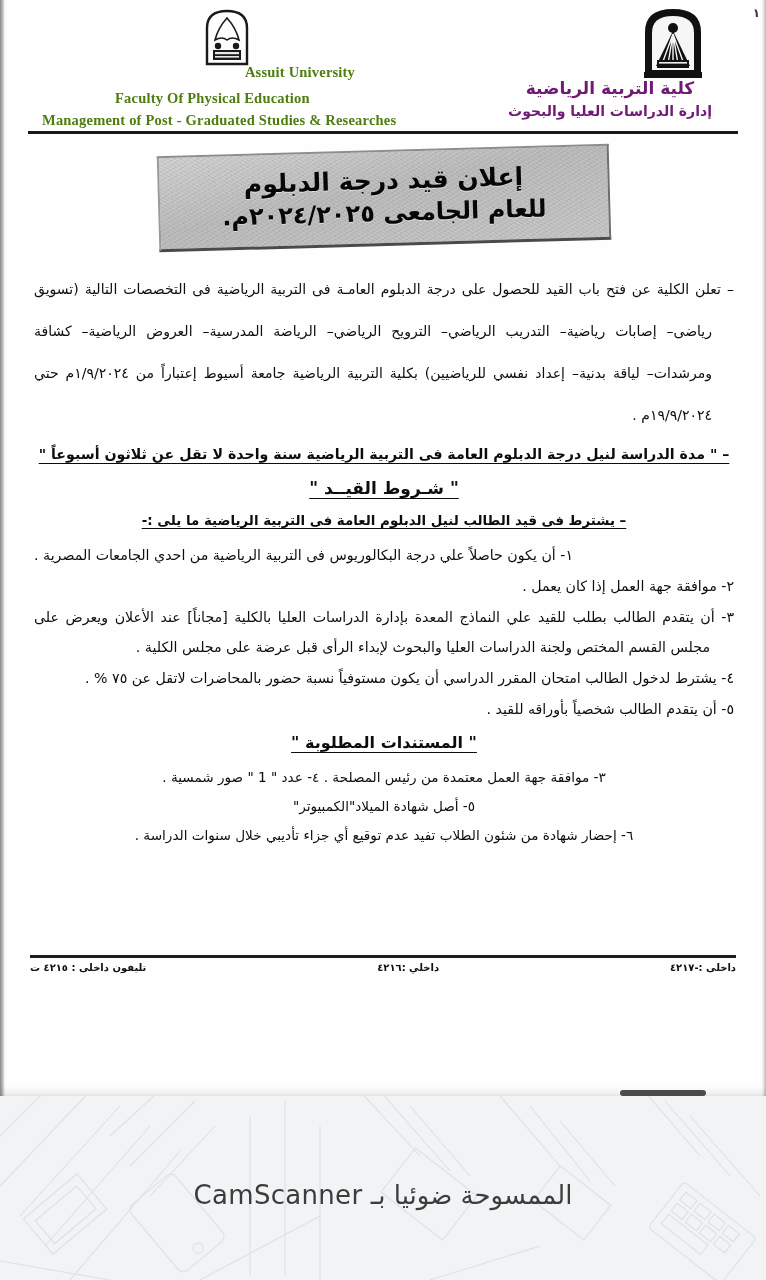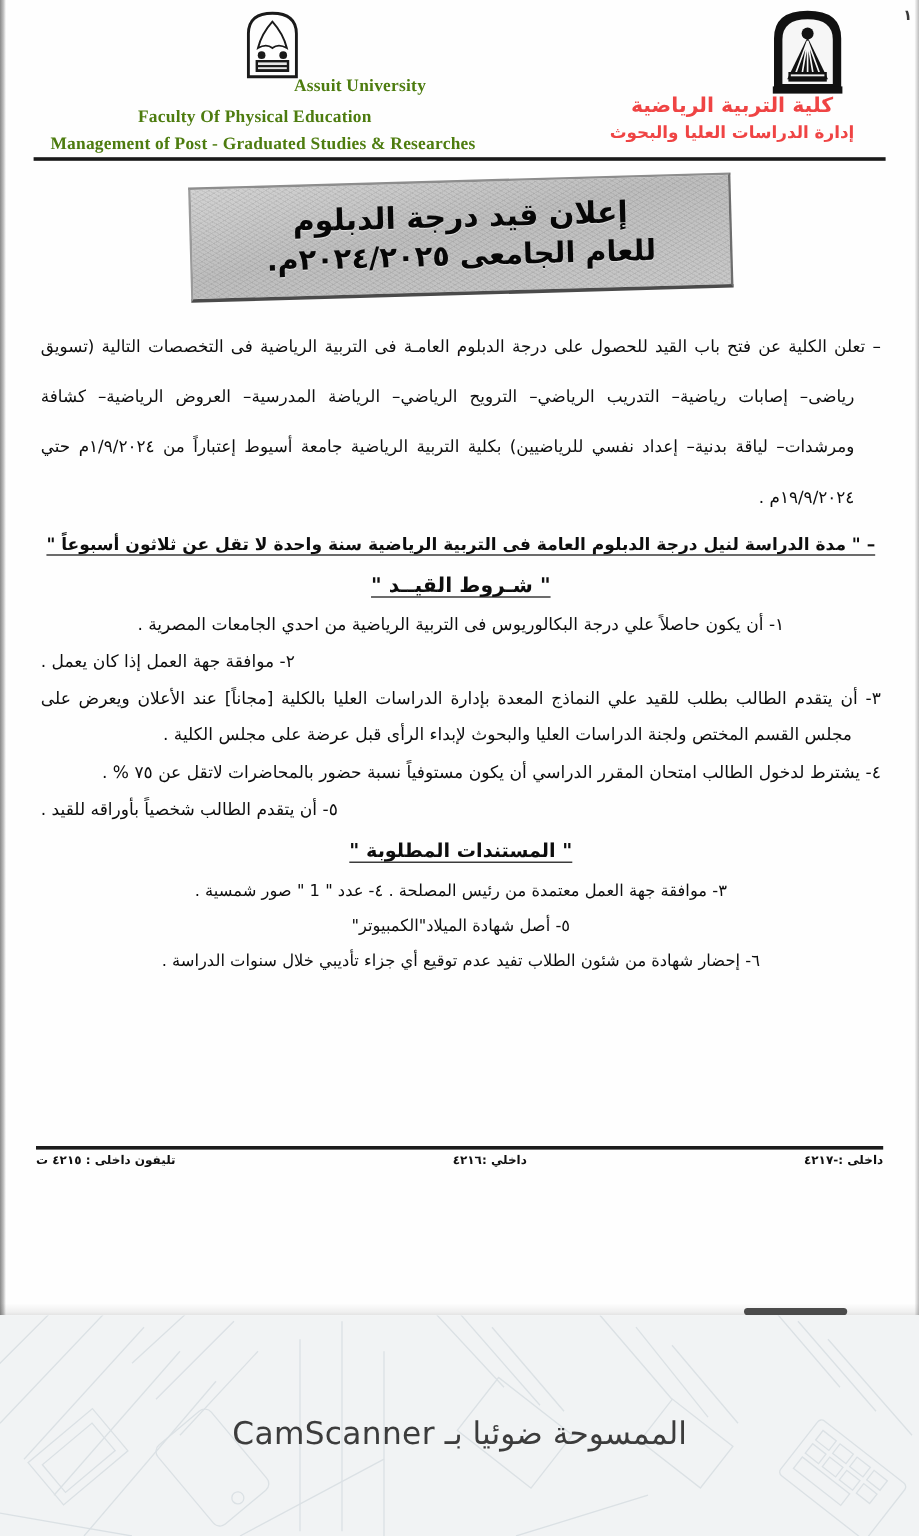--- a/index.html
+++ b/index.html
@@ -47,21 +47,21 @@
     font-family:"Liberation Serif", serif;
     color:#4d7c0f;
   }
   .en-line { font-weight:bold; letter-spacing:.2px; }
   .en1 { font-size:14.5px; text-align:center; width:300px; margin-left:120px; }
   .en2 { font-size:14.5px; margin-top:9px; margin-left:85px; }
   .en3 { font-size:14.5px; margin-top:5px; margin-left:12px; }
 
   .ar-block {
     position:absolute; right:36px; top:78px; width:240px;
-    text-align:center; color:#ef4444;
+    text-align:center; color:#701a75;
     font-family:"DejaVu Sans", sans-serif;
   }
   .ar1 { font-size:17px; font-weight:bold; letter-spacing:-.3px; }
   .ar2 { font-size:14px; font-weight:bold; margin-top:5px; letter-spacing:-.3px; }
 
   .corner-mark {
     position:absolute; right:6px; top:6px;
     font-size:12px; color:#3a3a3a; font-weight:bold;
   }
 
@@ -128,22 +128,22 @@
     margin:2px 0 4px 0;
   }
   .rule-head span { text-decoration:underline; text-underline-offset:3px; }
 
   .num-item {
     padding-right:24px; text-indent:-24px;
     margin-bottom:1px;
   }
   .num-item.ind { text-align:justify; }
 
-  .right-short { text-align:center; }
-  .center-short { text-align:left; }
+  .right-short { text-align:left; }
+  .center-short { text-align:right; }
 
   .docs-head {
     text-align:center; font-weight:bold; font-size:16px;
     margin:4px 0 5px 0; letter-spacing:.5px;
   }
   .docs-head span { text-decoration:underline; text-underline-offset:4px; }
 
   .docs-line { font-size:13.6px; line-height:29px; }
   .d-l1 { text-align:justify; }
   .d-l2 { text-align:center; }
@@ -253,20 +253,23 @@
       </div>
 
       <div class="center-head">
         <span>– " مدة الدراسة لنيل درجة الدبلوم العامة فى التربية الرياضية سنة واحدة لا تقل عن ثلاثون أسبوعاً "</span>
       </div>
 
       <div class="head-cond">
         <span>" شـروط القيــد "</span>
       </div>
 
+      <div class="rule-head">
+        <span>–  يشترط فى قيد الطالب لنيل الدبلوم العامة فى التربية الرياضية ما يلى :-</span>
+      </div>
 
       <p class="num-item right-short">١- أن يكون حاصلاً علي درجة البكالوريوس فى التربية الرياضية من احدي الجامعات المصرية .</p>
       <p class="num-item center-short">٢- موافقة جهة العمل إذا كان يعمل .</p>
       <p class="num-item ind">٣- أن يتقدم الطالب بطلب للقيد علي النماذج المعدة بإدارة الدراسات العليا بالكلية [مجاناً] عند الأعلان ويعرض على مجلس القسم المختص ولجنة الدراسات العليا والبحوث لإبداء الرأى قبل عرضة على مجلس الكلية .</p>
       <p class="num-item ind">٤- يشترط لدخول الطالب امتحان المقرر الدراسي أن يكون مستوفياً نسبة حضور بالمحاضرات لاتقل عن ٧٥ % .</p>
       <p class="num-item center-short">٥- أن يتقدم الطالب شخصياً بأوراقه للقيد .</p>
 
       <div class="docs-head">
         <span>" المستندات المطلوبة "</span>
       </div>

